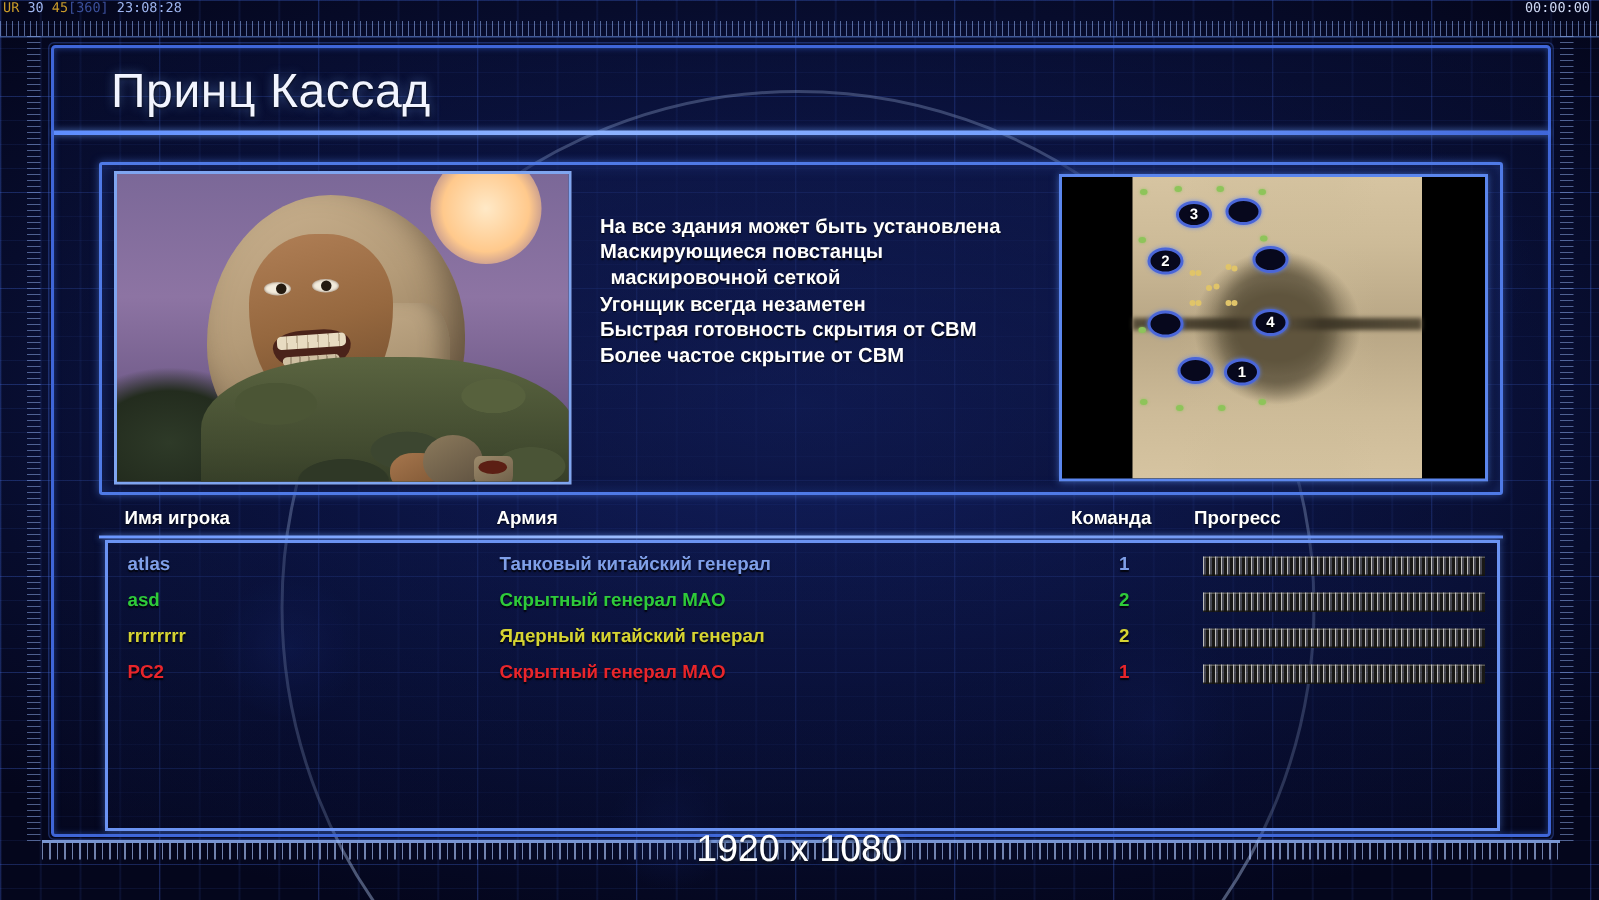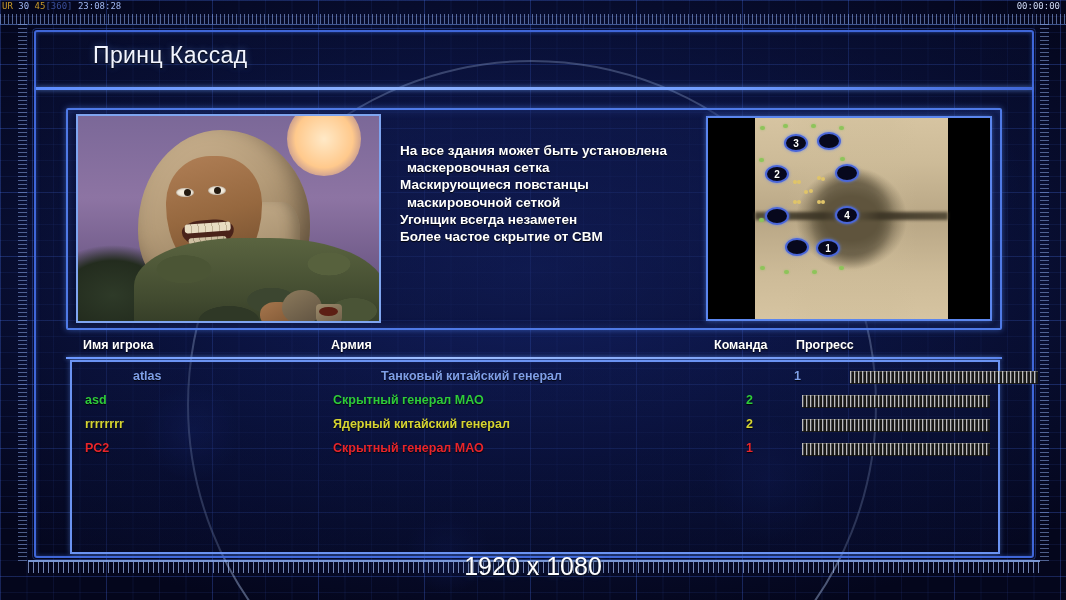--- a/index.html
+++ b/index.html
@@ -111,25 +111,24 @@
     border-radius:4px;
     pointer-events:none;
   }
 
   
   .title-area{
     position:absolute; left:36px; top:32px; width:996px; height:56px;
   }
   .title-text{
     position:absolute; left:38px; top:10px;
-    font-size:23px; color:#f2f5ff;
+    font-size:32px; color:#f2f5ff;
     text-shadow:0 1px 2px rgba(0,0,0,0.85), 0 0 7px rgba(120,170,255,0.45);
     letter-spacing:0.4px;
     white-space:nowrap;
-    margin-left:19px;
   }
   .title-underline{
     position:absolute; left:0px; top:55px; width:996px; height:3px;
     background:linear-gradient(90deg,#5d8dff 0%,#8fb4ff 35%,#6f9cff 70%,#3f66d8 100%);
     box-shadow:0 0 5px rgba(110,160,255,0.75);
   }
 
   
   .info-panel{
     position:absolute; left:66px; top:108px; width:936px; height:222px;
@@ -414,24 +413,24 @@
       </div>
       <div class="uniform"></div>
       <div class="hand"></div>
       <div class="canteen"></div>
       <div class="cup"></div>
     </div>
   </div>
 
   <div class="desc">
       <p>На все здания может быть установлена</p>
-      <p class="indent">маскеровочная сетка</p>
       <p>Маскирующиеся повстанцы</p>
       <p class="indent">маскировочной сеткой</p>
       <p>Угонщик всегда незаметен</p>
+      <p>Быстрая готовность скрытия от СВМ</p>
       <p>Более частое скрытие от СВМ</p>
     </div>
 
   <div class="map-wrap">
     <div class="map-img">
       <div class="map-cross"></div>
       <div class="map-river"></div>
     <div class="gspot" style="left: 5px; top: 8px;"></div>
         <div class="gspot" style="left: 28px; top: 6px;"></div>
         <div class="gspot" style="left: 56px; top: 6px;"></div>
@@ -467,21 +466,21 @@
 
   <div class="table-head">
     <span class="th-name">Имя игрока</span>
     <span class="th-army">Армия</span>
     <span class="th-team">Команда</span>
     <span class="th-prog">Прогресс</span>
   </div>
   <div class="head-underline"></div>
 
   <div class="list-panel">
-      <div class="row" style="top: 4px; margin-left: 48px;">
+      <div class="row" style="top: 4px;">
         <span class="pname" style="color: rgb(127, 159, 232);">atlas</span>
         <span class="parmy" style="color: rgb(127, 159, 232); text-align: right;">Танковый китайский генерал</span>
         <span class="pteam" style="color: rgb(127, 159, 232);">1</span>
         <div class="pbar" style="width: 188px;"></div>
       </div>
       <div class="row" style="top: 28px;">
         <span class="pname" style="color: rgb(46, 203, 58);">asd</span>
         <span class="parmy" style="color: rgb(46, 203, 58);">Скрытный генерал МАО</span>
         <span class="pteam" style="color: rgb(46, 203, 58);">2</span>
         <div class="pbar" style="width: 188px;"></div>

